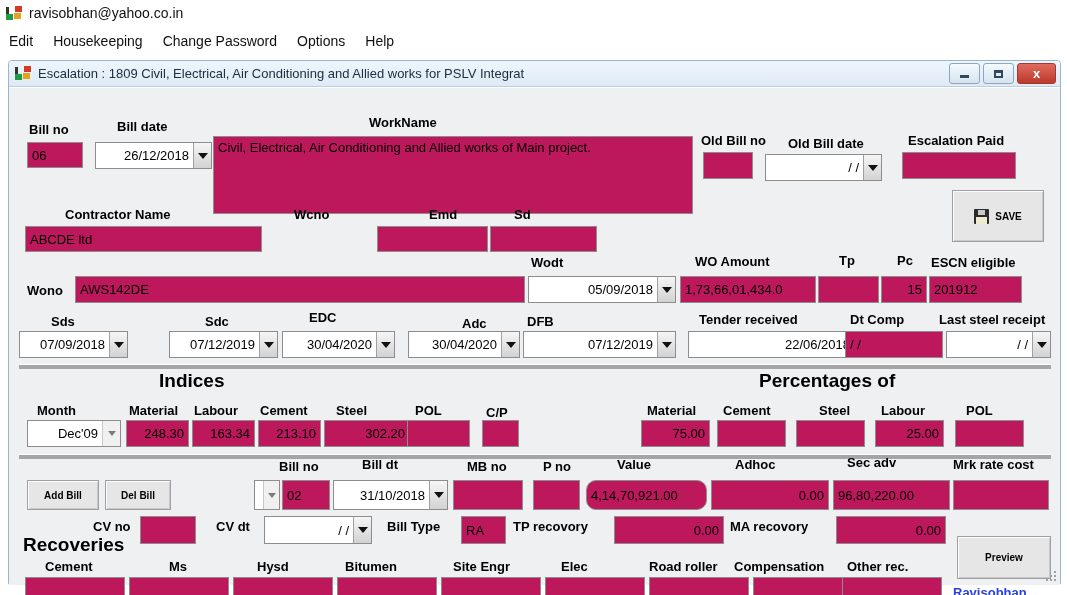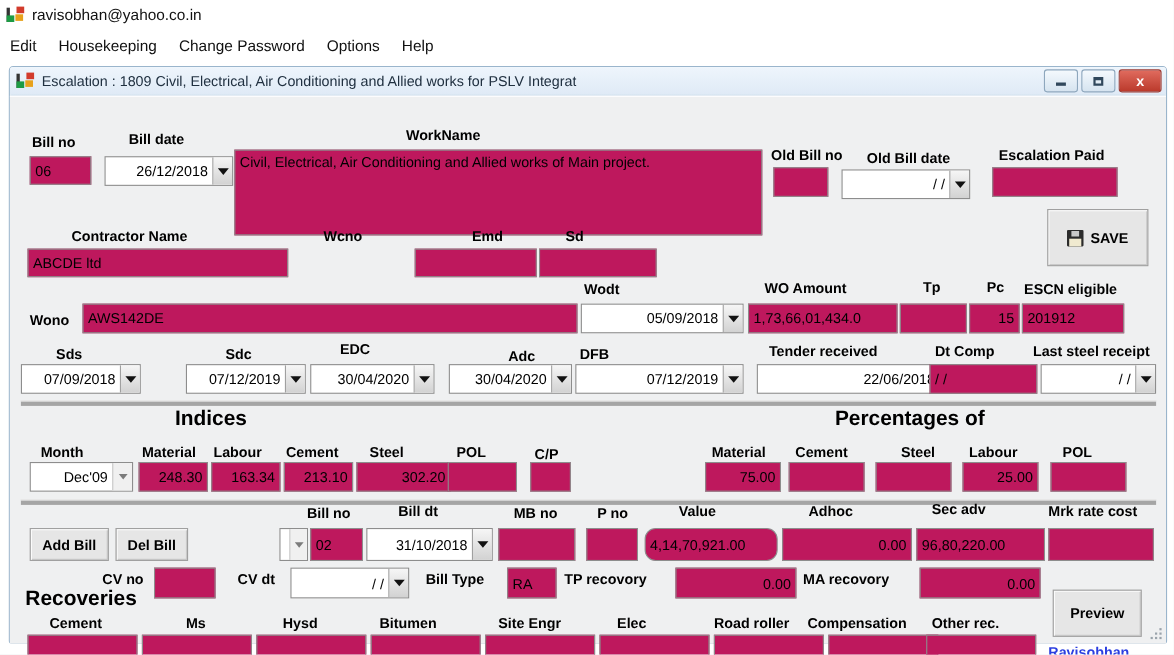--- a/index.html
+++ b/index.html
@@ -68,21 +68,21 @@
   .combo .txt{flex:1;padding:0 4px;font-size:13px;white-space:nowrap;overflow:hidden;}
   .combo .arw{width:17px;align-self:stretch;background:linear-gradient(#f6f6f6,#d2d2d2);
         border-left:1px solid #a0a0a0;display:flex;align-items:center;justify-content:center;cursor:default;}
   .combo .arw::after{content:"";border-left:5px solid transparent;border-right:5px solid transparent;
         border-top:6px solid #111;display:block;}
   .combo.flat .arw{background:#f0f0f0;border-left:1px solid #c8c8c8;}
   .combo.flat .arw::after{border-left-width:4px;border-right-width:4px;border-top:5px solid #7b7b7b;}
 
   .btn{position:absolute;box-sizing:border-box;background:#e6e6e6;border:1px solid #a0a0a0;
        display:flex;align-items:center;justify-content:center;gap:6px;
-       font-size:13px;font-weight:bold;color:#000;cursor:default;
+       font-size:10px;font-weight:bold;color:#000;cursor:default;
        box-shadow:1px 1px 0 #fdfdfd inset,-1px -1px 0 #c9c9c9 inset;}
 
   .floppy{width:15px;height:15px;position:relative;display:inline-block;}
   .floppy .body{position:absolute;inset:0;background:#2b2b2b;border-radius:1px;}
   .floppy .lbl2{position:absolute;left:2px;bottom:0;width:11px;height:7px;background:#f0ead0;}
   .floppy .sh{position:absolute;left:4px;top:1px;width:7px;height:5px;background:#c9c9c9;}
 
   .sep{position:absolute;height:2px;background:#9b9b9b;}
   .sep.dbl{height:4px;border-top:1px solid #ffffff;background:#a5a5a5;}
 
@@ -377,21 +377,21 @@
 
       <div class="lbl" style="left:640px;top:472px;">Road roller</div>
       <div class="fld" style="left:640px;top:489px;width:100px;height:29px;"></div>
 
       <div class="lbl" style="left:725px;top:472px;">Compensation</div>
       <div class="fld" style="left:744px;top:489px;width:100px;height:29px;"></div>
 
       <div class="lbl" style="left:838px;top:472px;">Other rec.</div>
       <div class="fld" style="left:833px;top:489px;width:100px;height:29px;"></div>
 
-      <div class="btn" style="left:948px;top:448px;width:81px;height:43px;">
+      <div class="btn" style="left:948px;top:448px;width:94px;height:43px;">
         <span>Preview</span>
       </div>
       <div class="link" style="left:944px;top:497px;">Ravisobhan</div>
 
       <div class="grip">
         <i style="left:9px;top:1px;"></i>
           <i style="left:5px;top:5px;"></i>
           <i style="left:9px;top:5px;"></i>
         <i style="left:1px;top:9px;"></i>
           <i style="left:5px;top:9px;"></i>

